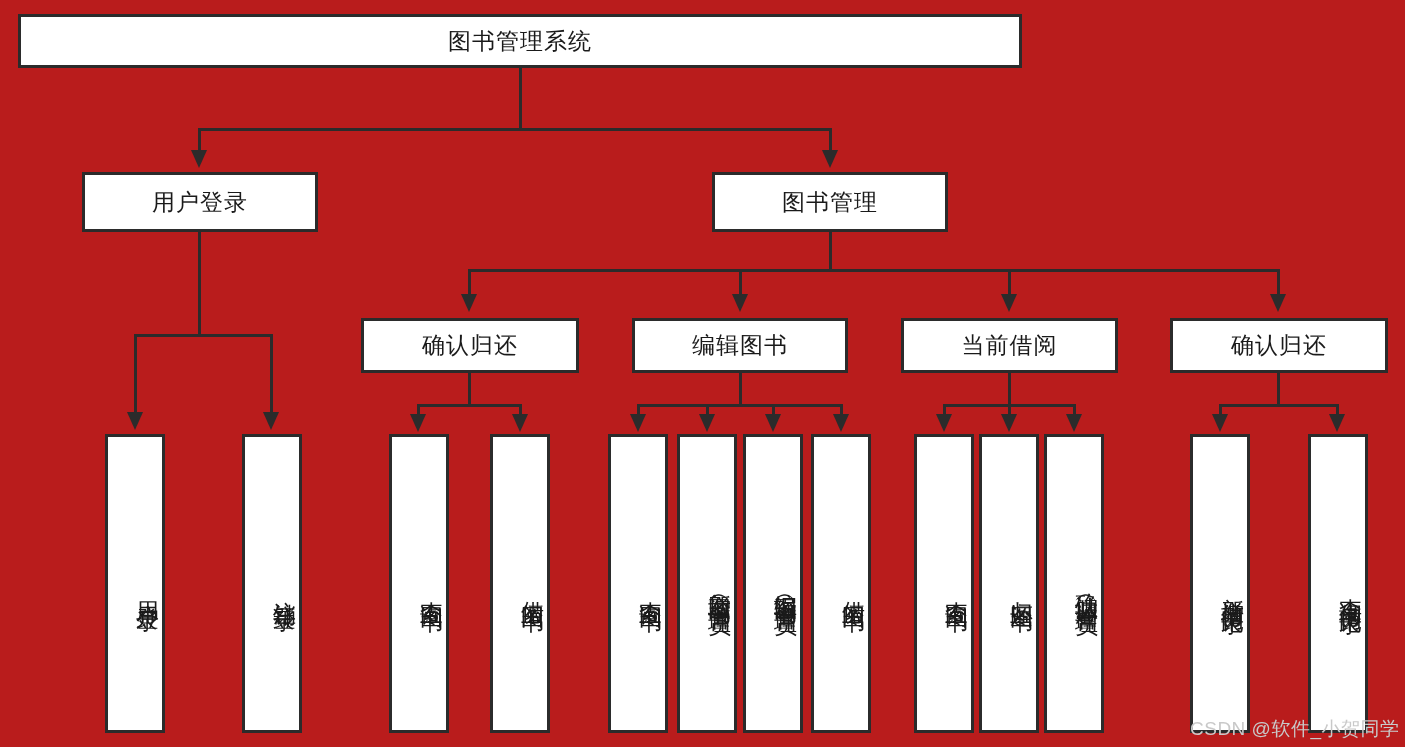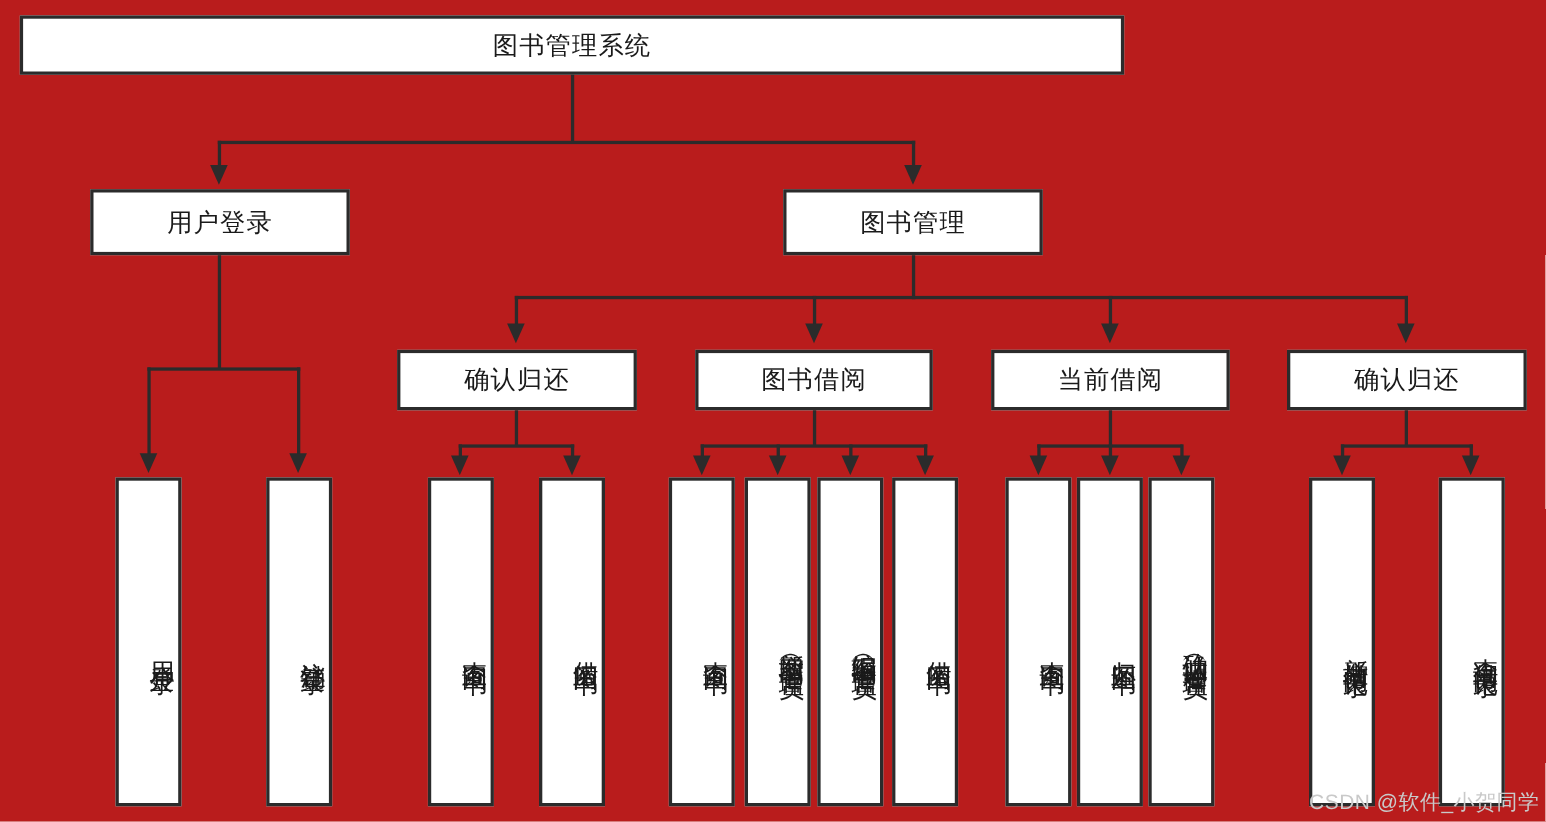--- a/index.html
+++ b/index.html
@@ -111,21 +111,21 @@
   <div class="edge edge-v" style="left:1008px; top:269px; width:3px; height:27px;"></div>
   <div class="arrow" style="left:1001px; top:294px;"></div>
 
   <div class="edge edge-v" style="left:1277px; top:269px; width:3px; height:27px;"></div>
   <div class="arrow" style="left:1270px; top:294px;"></div>
 
   <div class="node node-h" style="left:361px; top:318px; width:218px; height:55px;">
     <span>确认归还</span>
   </div>
   <div class="node node-h" style="left:632px; top:318px; width:216px; height:55px;">
-    <span>图书借阅</span>
+    <span>编辑图书</span>
   </div>
   <div class="node node-h" style="left:901px; top:318px; width:217px; height:55px;">
     <span>当前借阅</span>
   </div>
   <div class="node node-h" style="left:1170px; top:318px; width:218px; height:55px;">
     <span>确认归还</span>
   </div>
 
   <div class="edge edge-v" style="left:468px; top:373px; width:3px; height:33px;"></div>
   <div class="edge edge-h" style="left:417px; top:404px; width:105px; height:3px;"></div>

